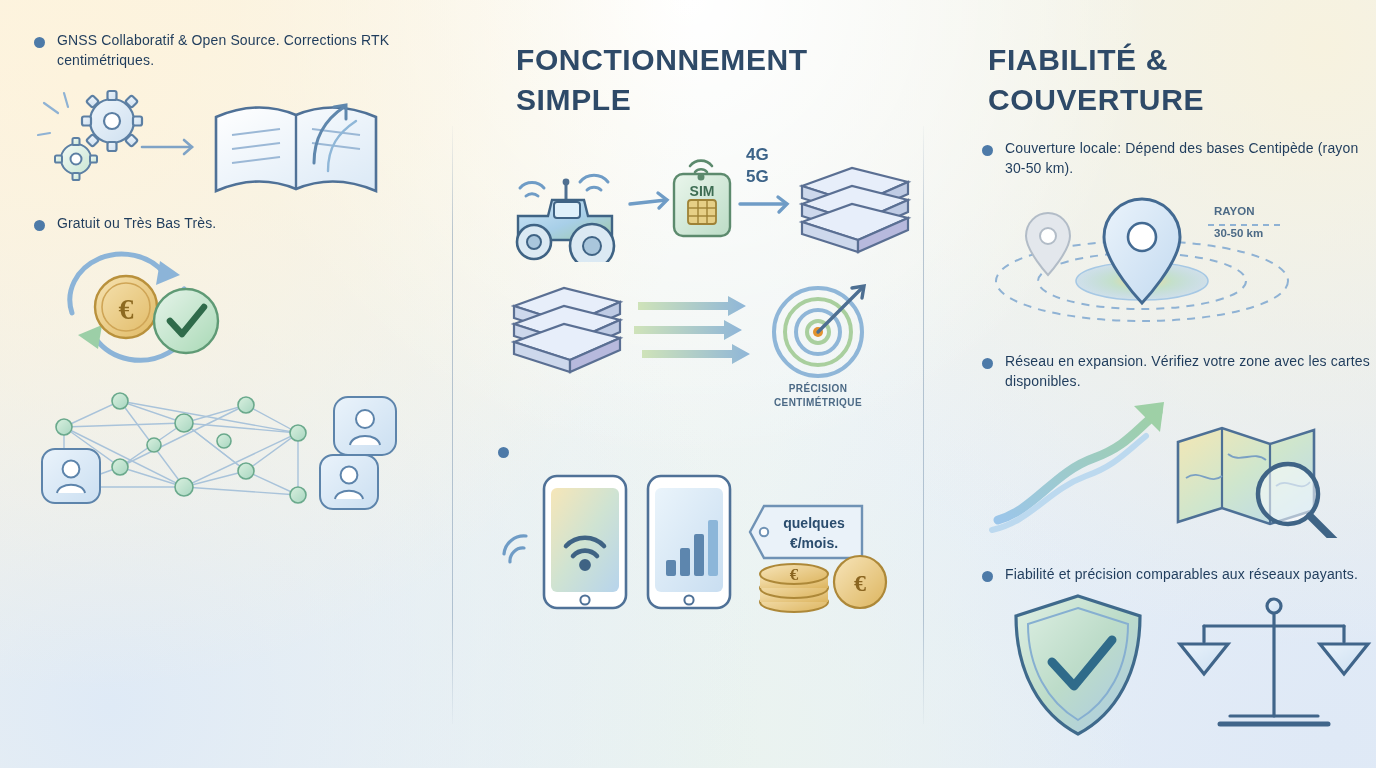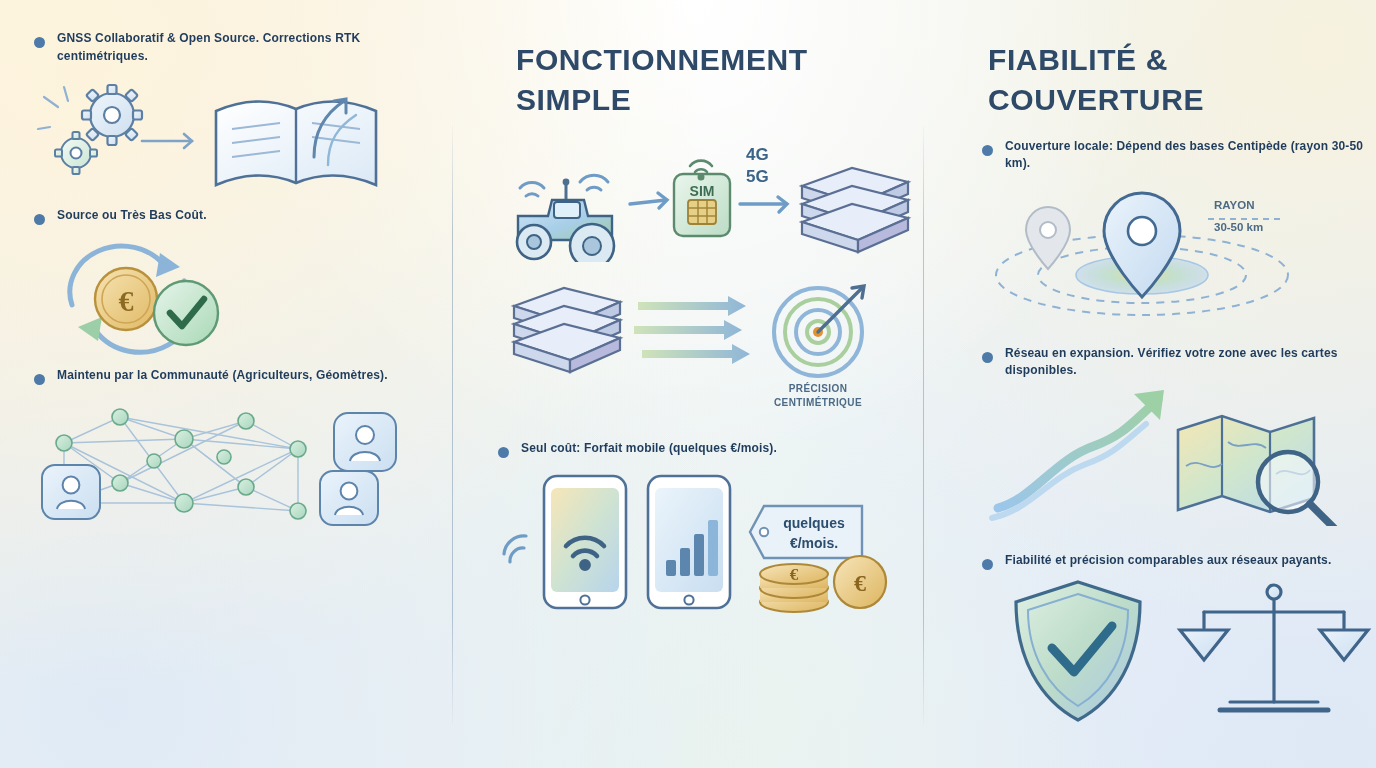--- a/index.html
+++ b/index.html
@@ -69,24 +69,24 @@
   }
   .dot {
     flex: 0 0 auto;
     width: 11px;
     height: 11px;
     border-radius: 50%;
     background: #4d7aa8;
     margin-top: 7px;
   }
   .bullet .txt {
-    font-size: 12px;
+    font-size: 14px;
     line-height: 1.46;
     color: #1f3c5c;
-    font-weight: bold;
+    font-weight: normal;
     letter-spacing: 0.15px;
   }
 
   .art {
     position: relative;
     margin: 4px 0 16px 0;
     height: 120px;
   }
   .art.tall { height: 150px; }
   .art svg { display: block; }
@@ -182,21 +182,21 @@
               <path d="M104,62 C104,36 116,18 134,6"></path>
               <polyline points="124,6 136,4 136,18"></polyline>
               <path d="M118,70 C118,46 128,32 146,20" stroke="#8fb7d8" stroke-width="2.4"></path>
             </g>
           </g>
         </svg>
       </div>
 
       <div class="bullet">
         <span class="dot"></span>
-        <span class="txt">Source ou Très Bas Coût.</span>
+        <span class="txt">Gratuit ou Très Bas Très.</span>
       </div>
 
       <div class="art">
         <svg width="330" height="128" viewBox="0 0 330 128">
           <defs>
             <linearGradient id="gcoin" x1="0" y1="0" x2="1" y2="1">
               <stop offset="0" stop-color="#f6e3b2"></stop>
                 <stop offset="1" stop-color="#e0b964"></stop>
             </linearGradient>
             <linearGradient id="gcheck" x1="0" y1="0" x2="1" y2="1">
@@ -214,24 +214,20 @@
 
           <circle cx="92" cy="68" r="31" fill="url(#gcoin)" stroke="#b9913c" stroke-width="2.4"></circle>
           <circle cx="92" cy="68" r="24" fill="none" stroke="#cfa556" stroke-width="1.6"></circle>
           <text x="92" y="80" text-anchor="middle" font-family="Liberation Serif, serif" font-size="30" font-weight="bold" fill="#8d6a21">€</text>
 
           <circle cx="152" cy="82" r="32" fill="url(#gcheck)" stroke="#5f9a75" stroke-width="2.4"></circle>
           <polyline points="136,82 148,95 170,68" fill="none" stroke="#2f6b4a" stroke-width="6.5" stroke-linecap="round" stroke-linejoin="round"></polyline>
         </svg>
       </div>
 
-      <div class="bullet">
-        <span class="dot"></span>
-        <span class="txt">Maintenu par la Communauté (Agriculteurs, Géomètres).</span>
-      </div>
 
       <div class="art tall">
         <svg width="400" height="150" viewBox="0 0 400 150">
           <defs>
             <linearGradient id="gnode" x1="0" y1="0" x2="1" y2="1">
               <stop offset="0" stop-color="#d9f0df"></stop>
                 <stop offset="1" stop-color="#a8d6c0"></stop>
             </linearGradient>
             <linearGradient id="gav" x1="0" y1="0" x2="1" y2="1">
               <stop offset="0" stop-color="#eaf3fb"></stop>
@@ -409,21 +405,20 @@
               <polyline points="34,-44 46,-46 44,-34"></polyline>
             </g>
           </g>
           <text x="320" y="118" text-anchor="middle" class="caption-small" font-family="Liberation Sans, sans-serif">PRÉCISION</text>
           <text x="320" y="132" text-anchor="middle" class="caption-small" font-family="Liberation Sans, sans-serif">CENTIMÉTRIQUE</text>
         </svg>
       </div>
 
       <div class="bullet">
         <span class="dot"></span>
-        <span class="txt">Seul coût: Forfait mobile (quelques €/mois).</span>
       </div>
 
       <div class="art tall">
         <svg width="420" height="150" viewBox="0 0 420 150">
           <defs>
             <linearGradient id="gph1" x1="0" y1="0" x2="1" y2="1">
               <stop offset="0" stop-color="#f6e6b8"></stop>
                 <stop offset="0.5" stop-color="#cfe3d2"></stop>
                 <stop offset="1" stop-color="#b7d4ec"></stop>
             </linearGradient>

